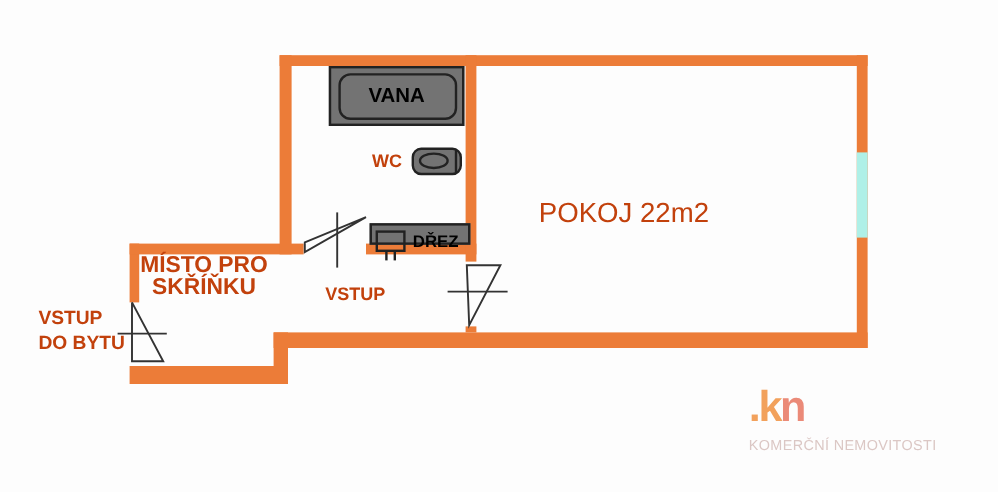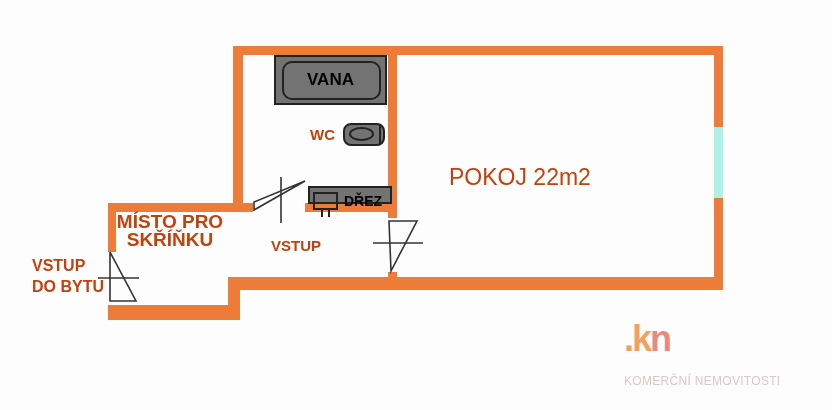--- a/index.html
+++ b/index.html
@@ -36,21 +36,21 @@
   .chodba-label{left:236px;top:237px;width:120px;font-size:15px;font-weight:bold;text-align:center}
   .kitchen-note{left:105px;top:213px;width:130px;font-size:19px;font-weight:bold;text-align:center;line-height:17.5px}
   .entrance-label{left:32px;top:255px;font-size:16px;font-weight:bold;line-height:21px}
   .wc-label{left:310px;top:126px;width:34px;font-size:15px;font-weight:bold}
   
   .logo{position:absolute;right:28px;top:322px;width:180px;}
   .logo-glyph{font-size:36px;font-weight:800;letter-spacing:-2px;line-height:34px}
   .logo-glyph .dot{color:var(--logo-orange)}
   .logo-glyph .k{color:var(--logo-orange)}
   .logo-glyph .n{color:var(--logo-salmon)}
-  .logo-sub{margin-top:18px;font-size:12px;letter-spacing:0.3px;color:var(--logo-sub)}
+  .logo-sub{margin-top:8px;font-size:12px;letter-spacing:0.3px;color:var(--logo-sub)}
 </style>
 </head>
 <body>
 
 <div class="canvas">
 
   <div class="wall" style="left:233px;top:46px;width:490px;height:9px"></div>
   <div class="wall" style="left:714px;top:46px;width:9px;height:244px"></div>
   <div class="window" style="left:714px;top:127px;width:9px;height:71px"></div>
   <div class="wall" style="left:228px;top:277px;width:495px;height:13px"></div>

